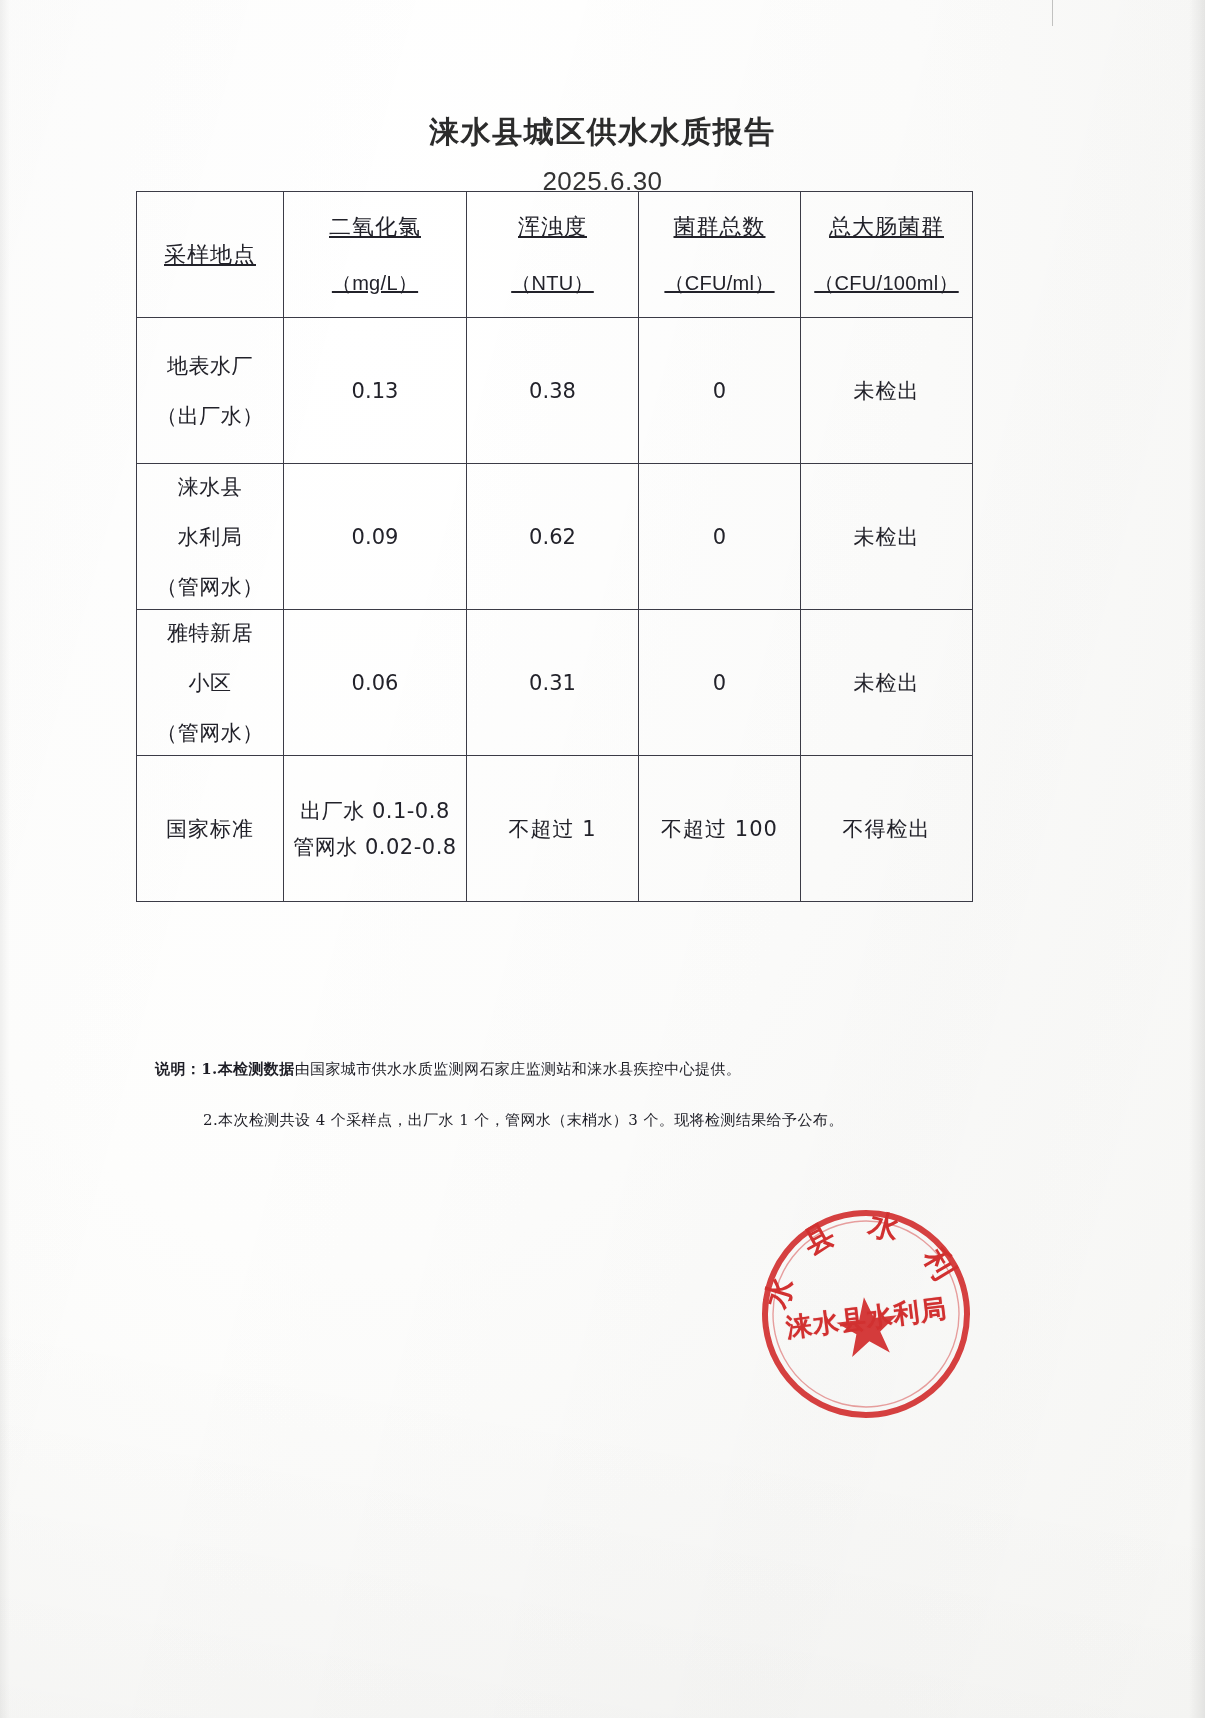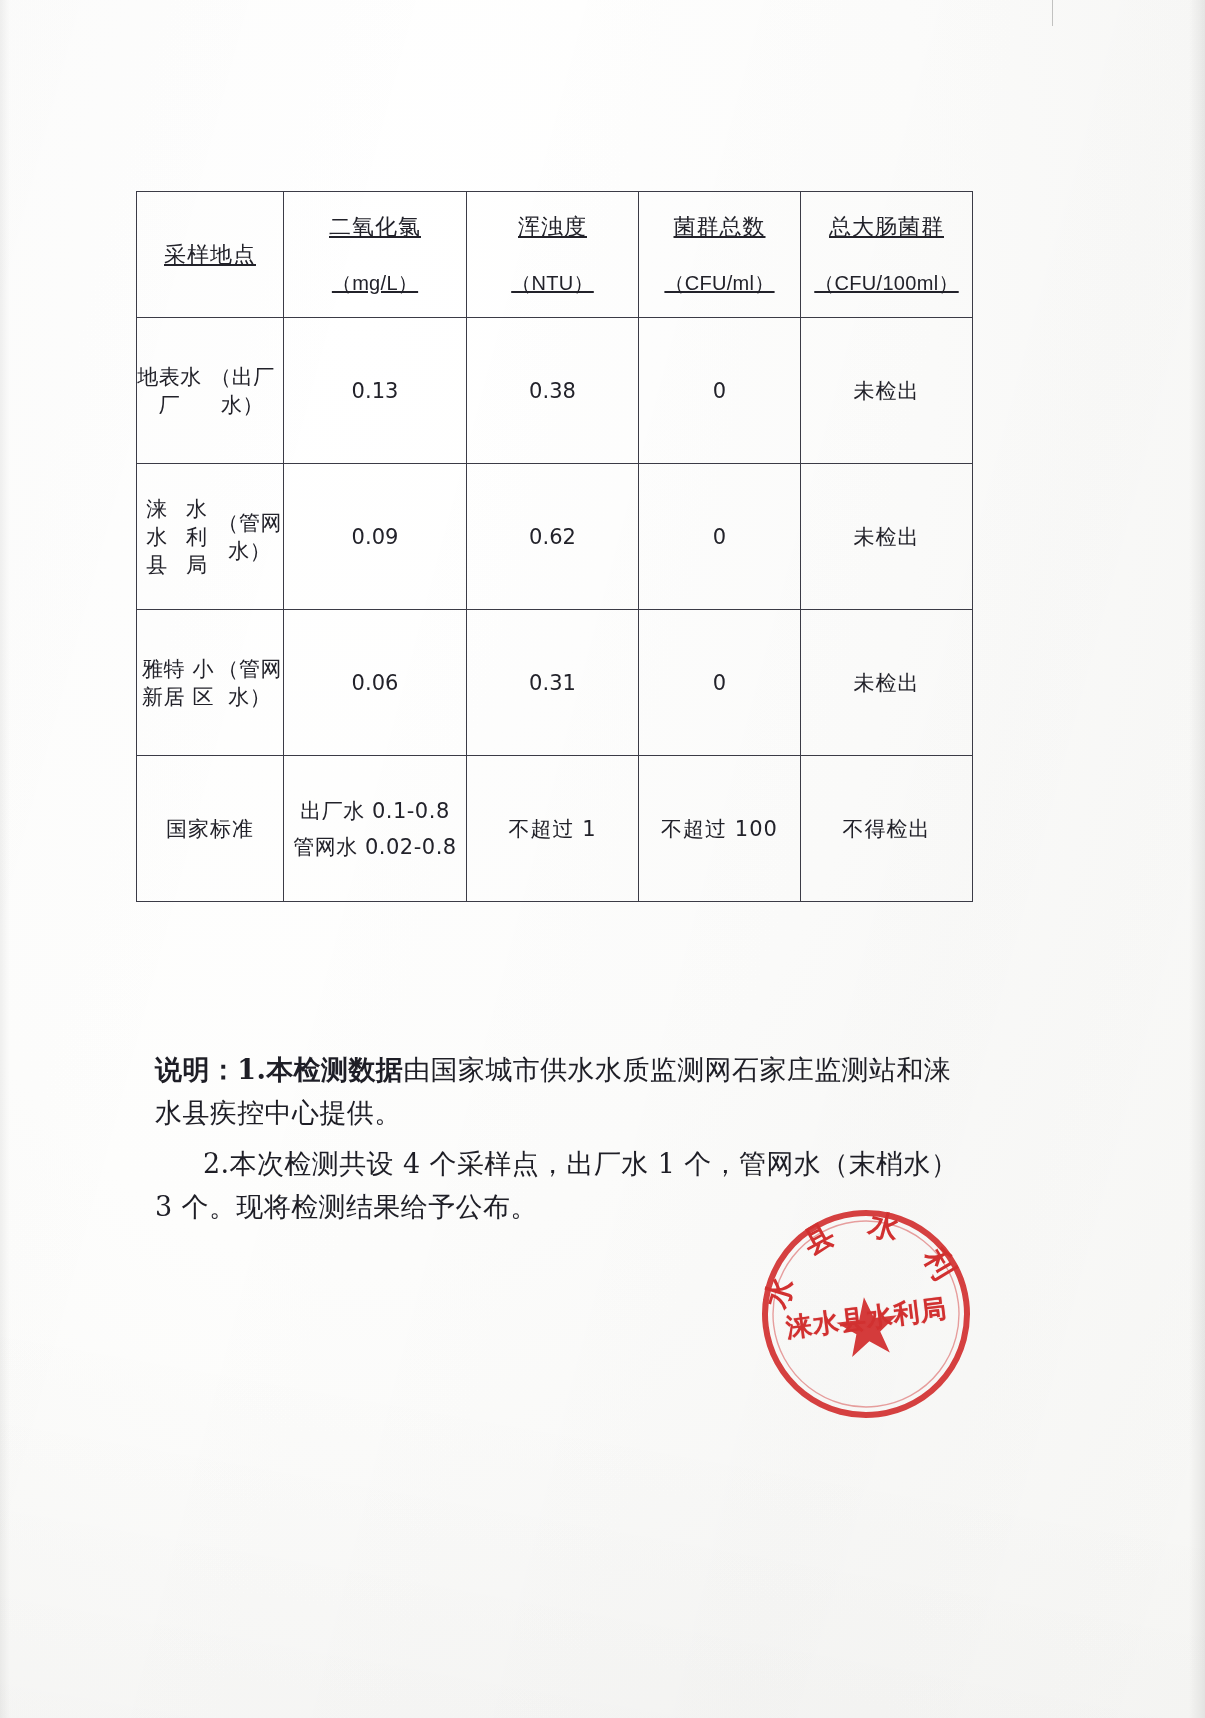--- a/index.html
+++ b/index.html
@@ -118,23 +118,24 @@
   }
   .hdr-name { font-size: 22px; letter-spacing: 1px; }
   .hdr-unit { font-size: 20px; font-family: "Liberation Sans", sans-serif; letter-spacing: 0.3px; }
   .hdr-site { font-size: 22px; letter-spacing: 1px; }
 
   .row-site {
     height: 146px;
   }
   .site-stack {
     display: flex;
-    flex-direction: row;
+    flex-direction: column;
     justify-content: center;
     align-items: center;
+    gap: 22px;
     padding: 6px 0;
     font-size: 21px;
     letter-spacing: 0.5px;
   }
   .val {
     font-family: "Liberation Sans", sans-serif;
     font-size: 22px;
     color: #23232b;
   }
   .val-cn {
@@ -155,21 +156,21 @@
     letter-spacing: 0.5px;
   }
 
   
   .notes {
     position: absolute;
     left: 155px;
     top: 1048px;
     width: 810px;
     font-family: "DejaVu Serif", serif;
-    font-size: 27px;
+    font-size: 15px;
     line-height: 43px;
     color: #1e1e26;
     letter-spacing: 0.4px;
   }
   .notes p { margin: 0; }
   .notes .n2 { text-indent: 48px; margin-top: 8px; }
   .note-strong { font-weight: bold; }
 
   
   .seal {
@@ -197,20 +198,24 @@
 </style>
 </head>
 <body>
 
 <div class="page">
   <div class="paper-noise"></div>
   <div class="edge-shadow"></div>
   <div class="edge-shadow-left"></div>
   <div class="top-tick"></div>
 
+  <div class="content">
+    <div class="title">涞水县城区供水水质报告</div>
+    <div class="subtitle">2025.6.30</div>
+  </div>
 
   <div class="table-wrap">
     <table class="report">
       <colgroup>
         <col class="c-site">
           <col class="c-a">
           <col class="c-b">
           <col class="c-c">
           <col class="c-d">
       </colgroup>

